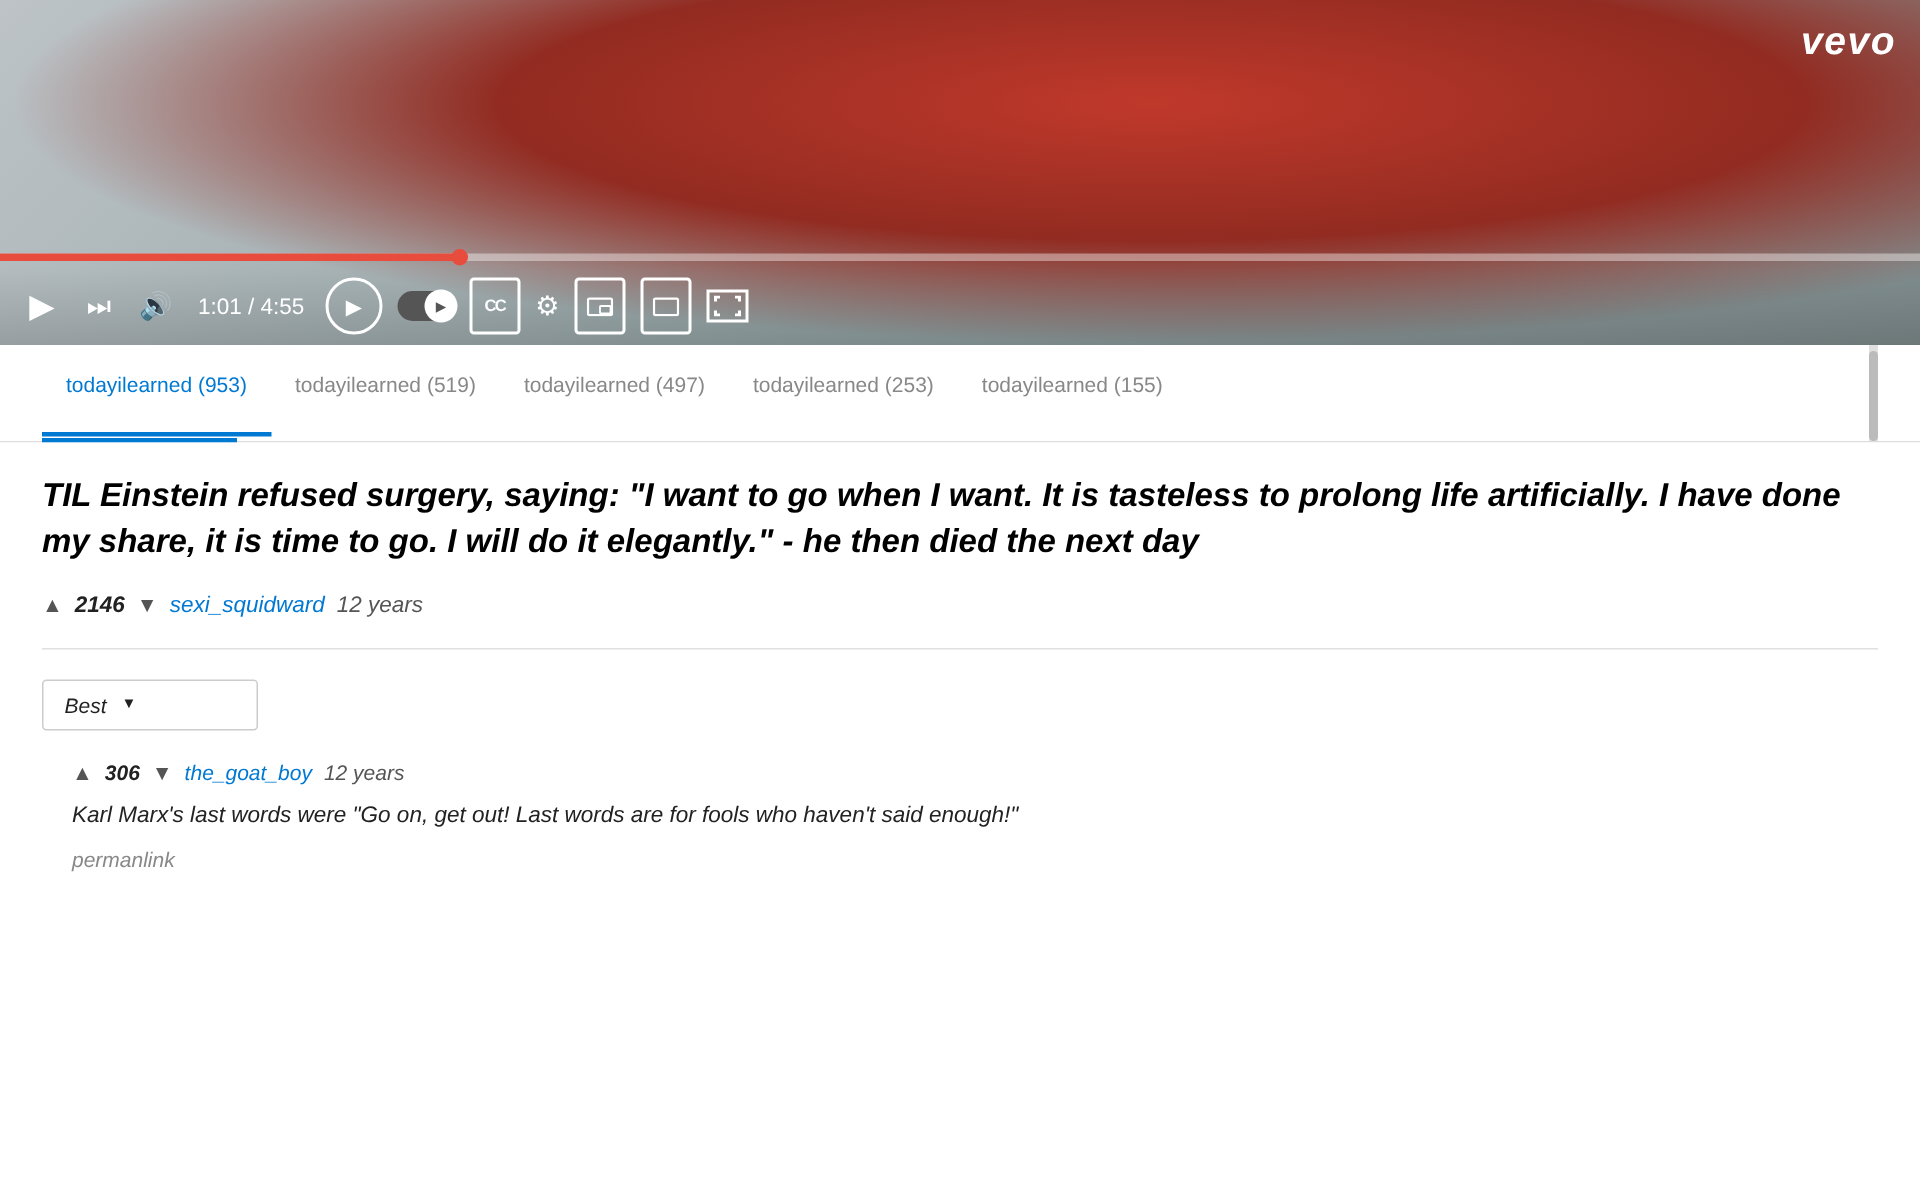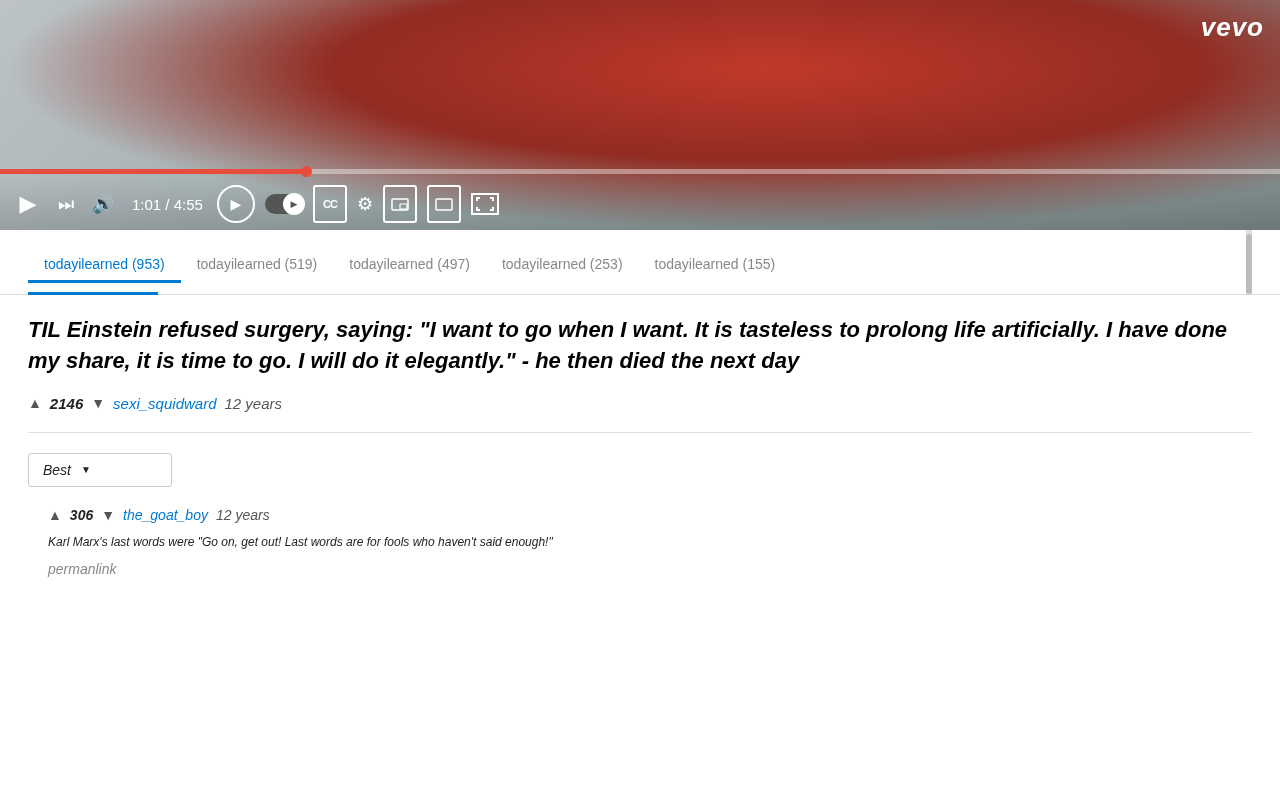--- a/index.html
+++ b/index.html
@@ -168,21 +168,21 @@
     
     .tab-nav {
       display: flex;
       align-items: center;
       border-bottom: 1px solid #ddd;
       padding: 0 28px;
       background: #fff;
       position: relative;
     }
     .tab-item {
-      padding: 14px 16px 10px;
+      padding: 14px 16px 26px;
       font-size: 14px;
       color: #888;
       cursor: pointer;
       white-space: nowrap;
       position: relative;
       text-decoration: none;
     }
     .tab-item.active {
       color: #0079d3;
     }
@@ -276,21 +276,21 @@
     }
     .comment-vote-row {
       display: flex;
       align-items: center;
       gap: 8px;
       margin-bottom: 10px;
       font-size: 14px;
       color: #555;
     }
     .comment-body {
-      font-size: 12px;
+      font-size: 15px;
       color: #222;
       line-height: 1.5;
       margin-bottom: 10px;
     }
     .comment-permalink {
       font-size: 14px;
       color: #888;
       cursor: pointer;
     }
 

